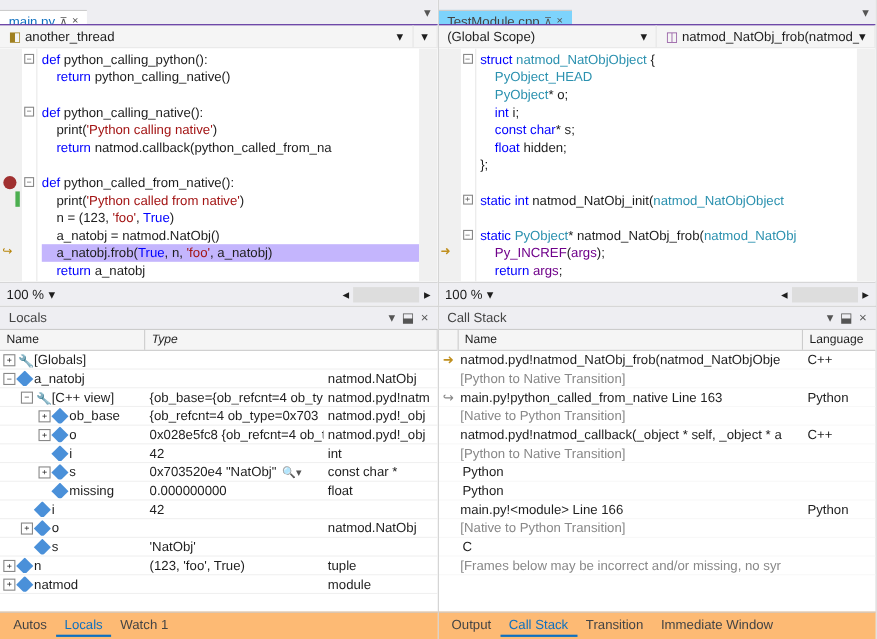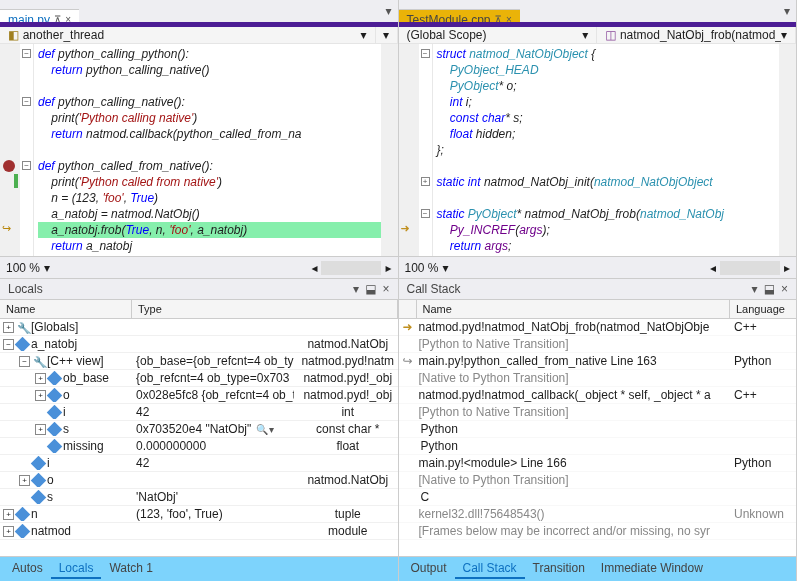--- a/index.html
+++ b/index.html
@@ -5,81 +5,81 @@
 * { box-sizing: border-box; margin: 0; padding: 0; font-family: 'Segoe UI', Tahoma, sans-serif; font-size: 12px; }
 body { background: #eeeef2; width: 797px; height: 581px; overflow: hidden; color: #1e1e1e; }
 
 .container { display: flex; flex-direction: column; height: 100%; }
 .top-panes { display: flex; height: 278px; }
 .bottom-panes { display: flex; flex: 1; border-top: 1px solid #ccc; }
 
 .editor-pane { flex: 1; display: flex; flex-direction: column; background: #fff; border-right: 1px solid #ccc; overflow: hidden; }
 .tab-bar { display: flex; background: #eeeef2; height: 22px; align-items: center; }
 .file-tab { padding: 3px 8px; background: #fff; color: #0e70c0; display: flex; align-items: center; gap: 4px; border-top: 1px solid #ccc; margin-top: 16px; }
-.file-tab.inactive { background: #eab308; color: #444; text-align: center; }
+.file-tab.inactive { background: #7dd3fc; color: #444; text-align: center; }
 .pin-icon, .close-icon { font-size: 10px; color: #555; cursor: pointer; }
 .dropdown-icon { margin-left: auto; padding: 0 6px; color: #555; }
 
-.scope-bar { display: flex; background: #f5f5f5; border-top: 5px solid #4c1d95; border-bottom: 1px solid #e5e5e5; height: 22px; }
+.scope-bar { display: flex; background: #f5f5f5; border-top: 1px solid #4c1d95; border-bottom: 1px solid #e5e5e5; height: 22px; }
 .scope-item { flex: 1; padding: 3px 8px; border-right: 1px solid #e5e5e5; display: flex; align-items: center; justify-content: space-between; overflow: hidden; white-space: nowrap; }
 
 .code-area { flex: 1; display: flex; background: #fff; font-family: Consolas, 'Courier New', monospace; font-size: 13px; overflow: hidden; position: relative; }
 .gutter { width: 20px; background: #f0f0f0; position: relative; }
 .breakpoint { width: 12px; height: 12px; border-radius: 50%; background: #a03030; position: absolute; left: 3px; }
 .green-bar { width: 4px; height: 14px; background: #4caf50; position: absolute; left: 14px; }
 .outline-col { width: 14px; border-right: 1px solid #e8e8e8; position: relative; }
 .fold { position: absolute; left: 2px; width: 9px; height: 9px; border: 1px solid #888; background: #fff; font-size: 8px; line-height: 7px; text-align: center; color: #555; }
-.code-text { flex: 1; padding: 2px 0 2px 4px; white-space: pre; line-height: 16px; overflow: hidden; font-style: italic; }
+.code-text { flex: 1; padding: 2px 0 2px 4px; white-space: pre; line-height: 16px; overflow: hidden; }
 .code-line { height: 16px; }
 .kw { color: #0000ff; }
 .str { color: #a31515; }
 .ctype { color: #2b91af; }
-.highlight-line { background: #86efac; }
+.highlight-line { background: #c4b5fd; }
 .pointer-icon { position: absolute; left: 2px; color: #b8860b; font-size: 11px; }
 .yellow-arrow { position: absolute; left: 2px; color: #c09020; font-size: 11px; }
 
 .zoom-bar { height: 22px; background: #eeeef2; border-top: 1px solid #ccc; display: flex; align-items: center; padding: 0 6px; gap: 4px; font-size: 11px; }
 .zoom-bar .slider-track { flex: 0 0 60px; height: 14px; background: #ddd; }
 
 .tool-pane { flex: 1; display: flex; flex-direction: column; background: #fff; border-right: 1px solid #ccc; }
 .tool-header { background: #eeeef2; padding: 3px 8px; display: flex; align-items: center; justify-content: space-between; border-bottom: 1px solid #ccc; }
 .tool-title { color: #444; }
 .tool-icons { display: flex; gap: 6px; font-size: 10px; color: #555; }
 
 .locals-grid { flex: 1; overflow: hidden; }
 .grid-header { display: flex; background: #f5f5f5; border-bottom: 1px solid #ccc; }
 .grid-header div { padding: 3px 6px; border-right: 1px solid #ccc; font-size: 11px; }
 .col-name { width: 132px; }
 .col-value { width: 162px; }
-.col-type { flex: 1; }
+.col-type { flex: 1; font-style: italic; }
 .grid-body { font-size: 11px; }
 .grid-row { display: flex; border-bottom: 1px solid #f0f0f0; height: 17px; align-items: center; }
 .row-name { width: 132px; display: flex; align-items: center; overflow: hidden; white-space: nowrap; }
 .row-value { width: 162px; overflow: hidden; white-space: nowrap; padding-left: 4px; }
-.row-type { flex: 1; overflow: hidden; white-space: nowrap; padding-left: 4px; text-align: center; }
+.row-type { flex: 1; overflow: hidden; white-space: nowrap; padding-left: 4px; }
 .expander { width: 11px; height: 11px; border: 1px solid #888; font-size: 8px; line-height: 9px; text-align: center; margin: 0 3px; display: inline-block; background: #fff; }
 .indent { display: inline-block; }
 .var-icon { width: 11px; height: 11px; background: #4a90d9; display: inline-block; margin-right: 3px; transform: rotate(45deg); }
 .wrench-icon { width: 11px; height: 11px; display: inline-block; margin-right: 3px; color: #666; }
 .mag-icon { color: #555; font-size: 10px; margin-left: 2px; }
 
 .callstack-grid { flex: 1; overflow: hidden; }
 .cs-header { display: flex; background: #f5f5f5; border-bottom: 1px solid #ccc; }
 .cs-col-name { flex: 1; padding: 3px 6px; border-right: 1px solid #ccc; font-size: 11px; }
 .cs-col-lang { width: 66px; padding: 3px 6px; font-size: 11px; }
 .cs-body { font-size: 11px; }
 .cs-row { display: flex; height: 17px; align-items: center; border-bottom: 1px solid #f8f8f8; }
 .cs-icon-col { width: 18px; text-align: center; }
 .cs-name { flex: 1; padding-left: 2px; overflow: hidden; white-space: nowrap; }
 .cs-lang { width: 66px; padding-left: 4px; }
 .cs-transition { color: #888; }
 .cs-arrow-yellow { color: #c09020; }
 .cs-arrow-gray { color: #888; }
 
-.footer-tabs { display: flex; background: #7dd3fc; border-top: 1px solid #ccc; padding: 2px 4px; font-size: 11px; }
+.footer-tabs { display: flex; background: #fdba74; border-top: 1px solid #ccc; padding: 2px 4px; font-size: 11px; }
 .footer-tab { padding: 2px 8px; color: #444; cursor: pointer; }
 .footer-tab.active { color: #0e70c0; border-bottom: 2px solid #0e70c0; }
 .scrollbar-v { width: 17px; background: #f0f0f0; }
 </style>
 </head>
 <body>
 
 <div class="container">
   <div class="top-panes">
 
@@ -382,25 +382,20 @@
               <div class="cs-icon-col"></div>
               <div class="cs-name cs-transition">[Native to Python Transition]</div>
               <div class="cs-lang cs-transition"></div>
             </div>
             <div class="cs-row">
               <div class="cs-icon-col"></div>
               <div class="cs-lang">C</div>
             </div>
             <div class="cs-row">
               <div class="cs-icon-col"></div>
-              <div class="cs-name cs-transition">kernel32.dll!75648543()</div>
-              <div class="cs-lang cs-transition">Unknown</div>
-            </div>
-            <div class="cs-row">
-              <div class="cs-icon-col"></div>
               <div class="cs-name cs-transition">[Frames below may be incorrect and/or missing, no syr</div>
               <div class="cs-lang cs-transition"></div>
             </div>
           </div>
       </div>
       <div class="footer-tabs" id="cs-footer">
           <span class="footer-tab">Output</span>
           <span class="footer-tab active">Call Stack</span>
           <span class="footer-tab">Transition</span>
           <span class="footer-tab">Immediate Window</span>

